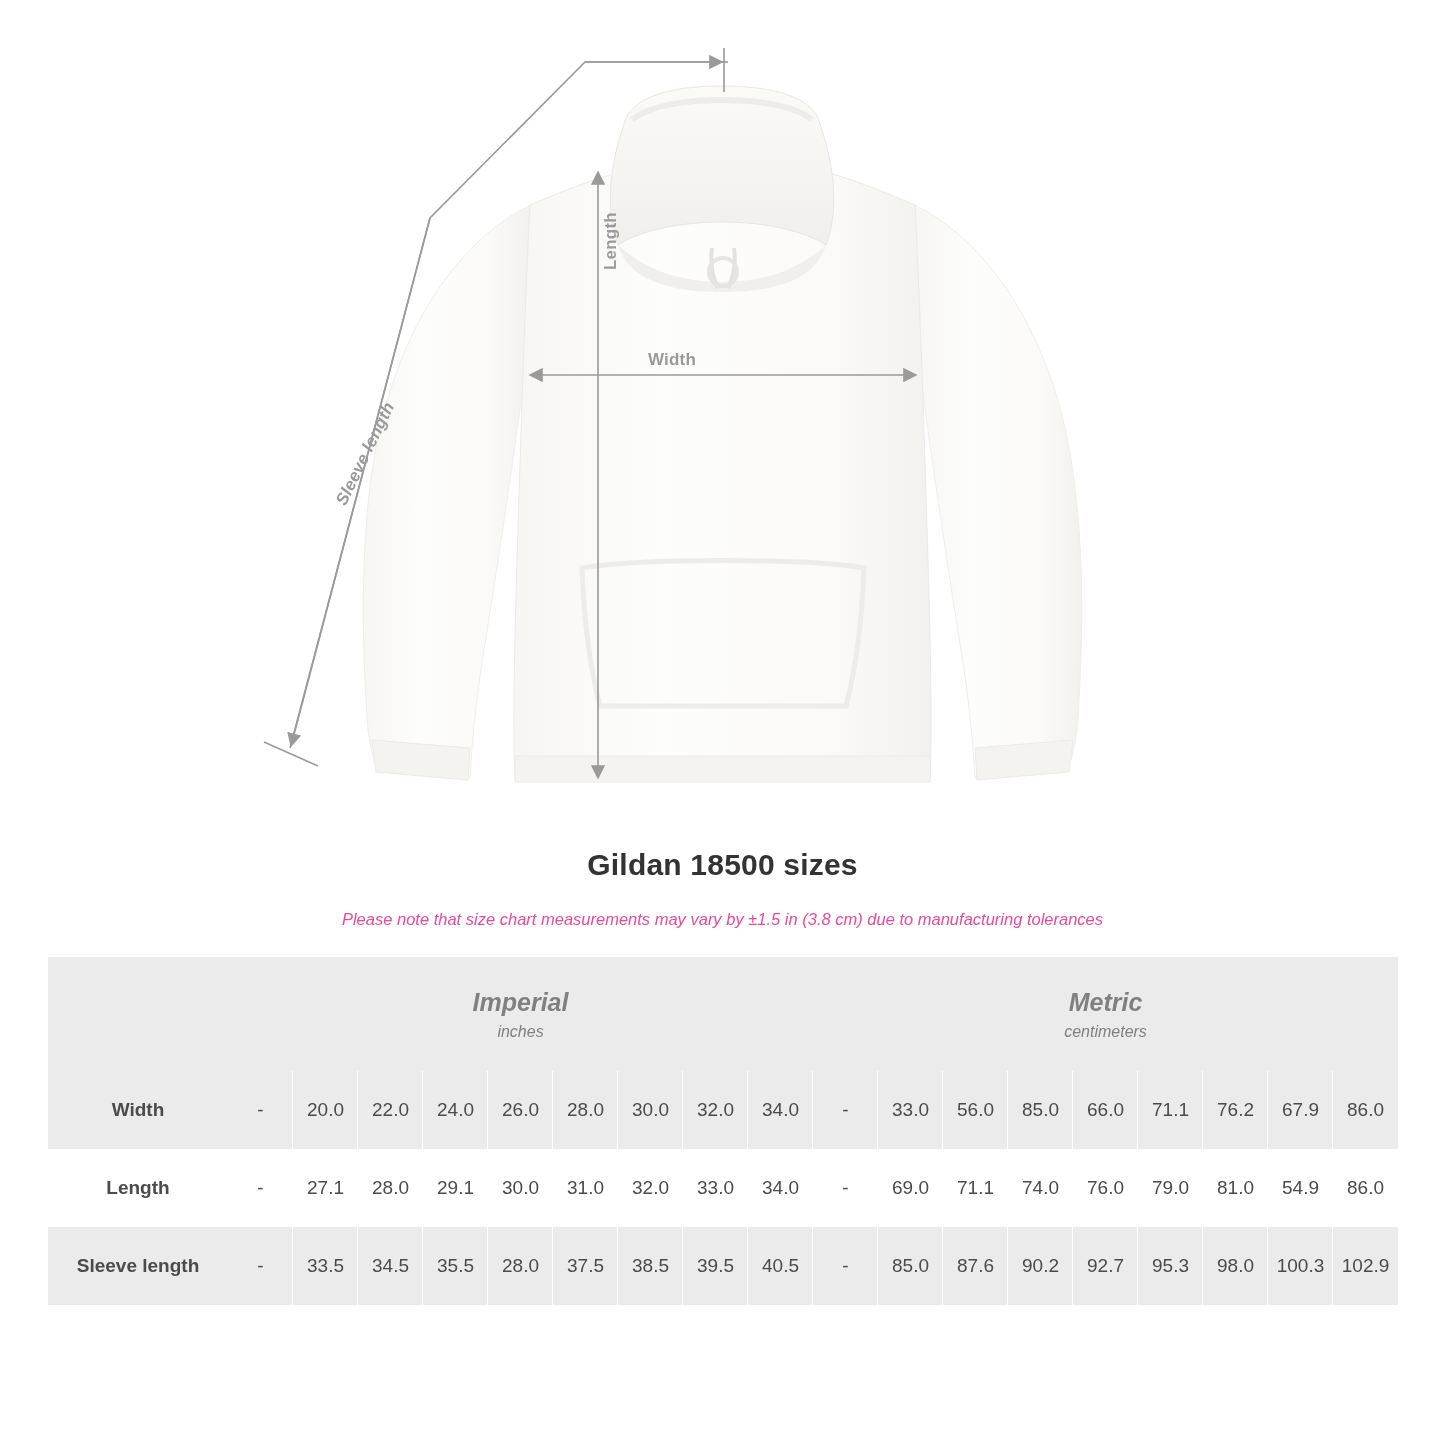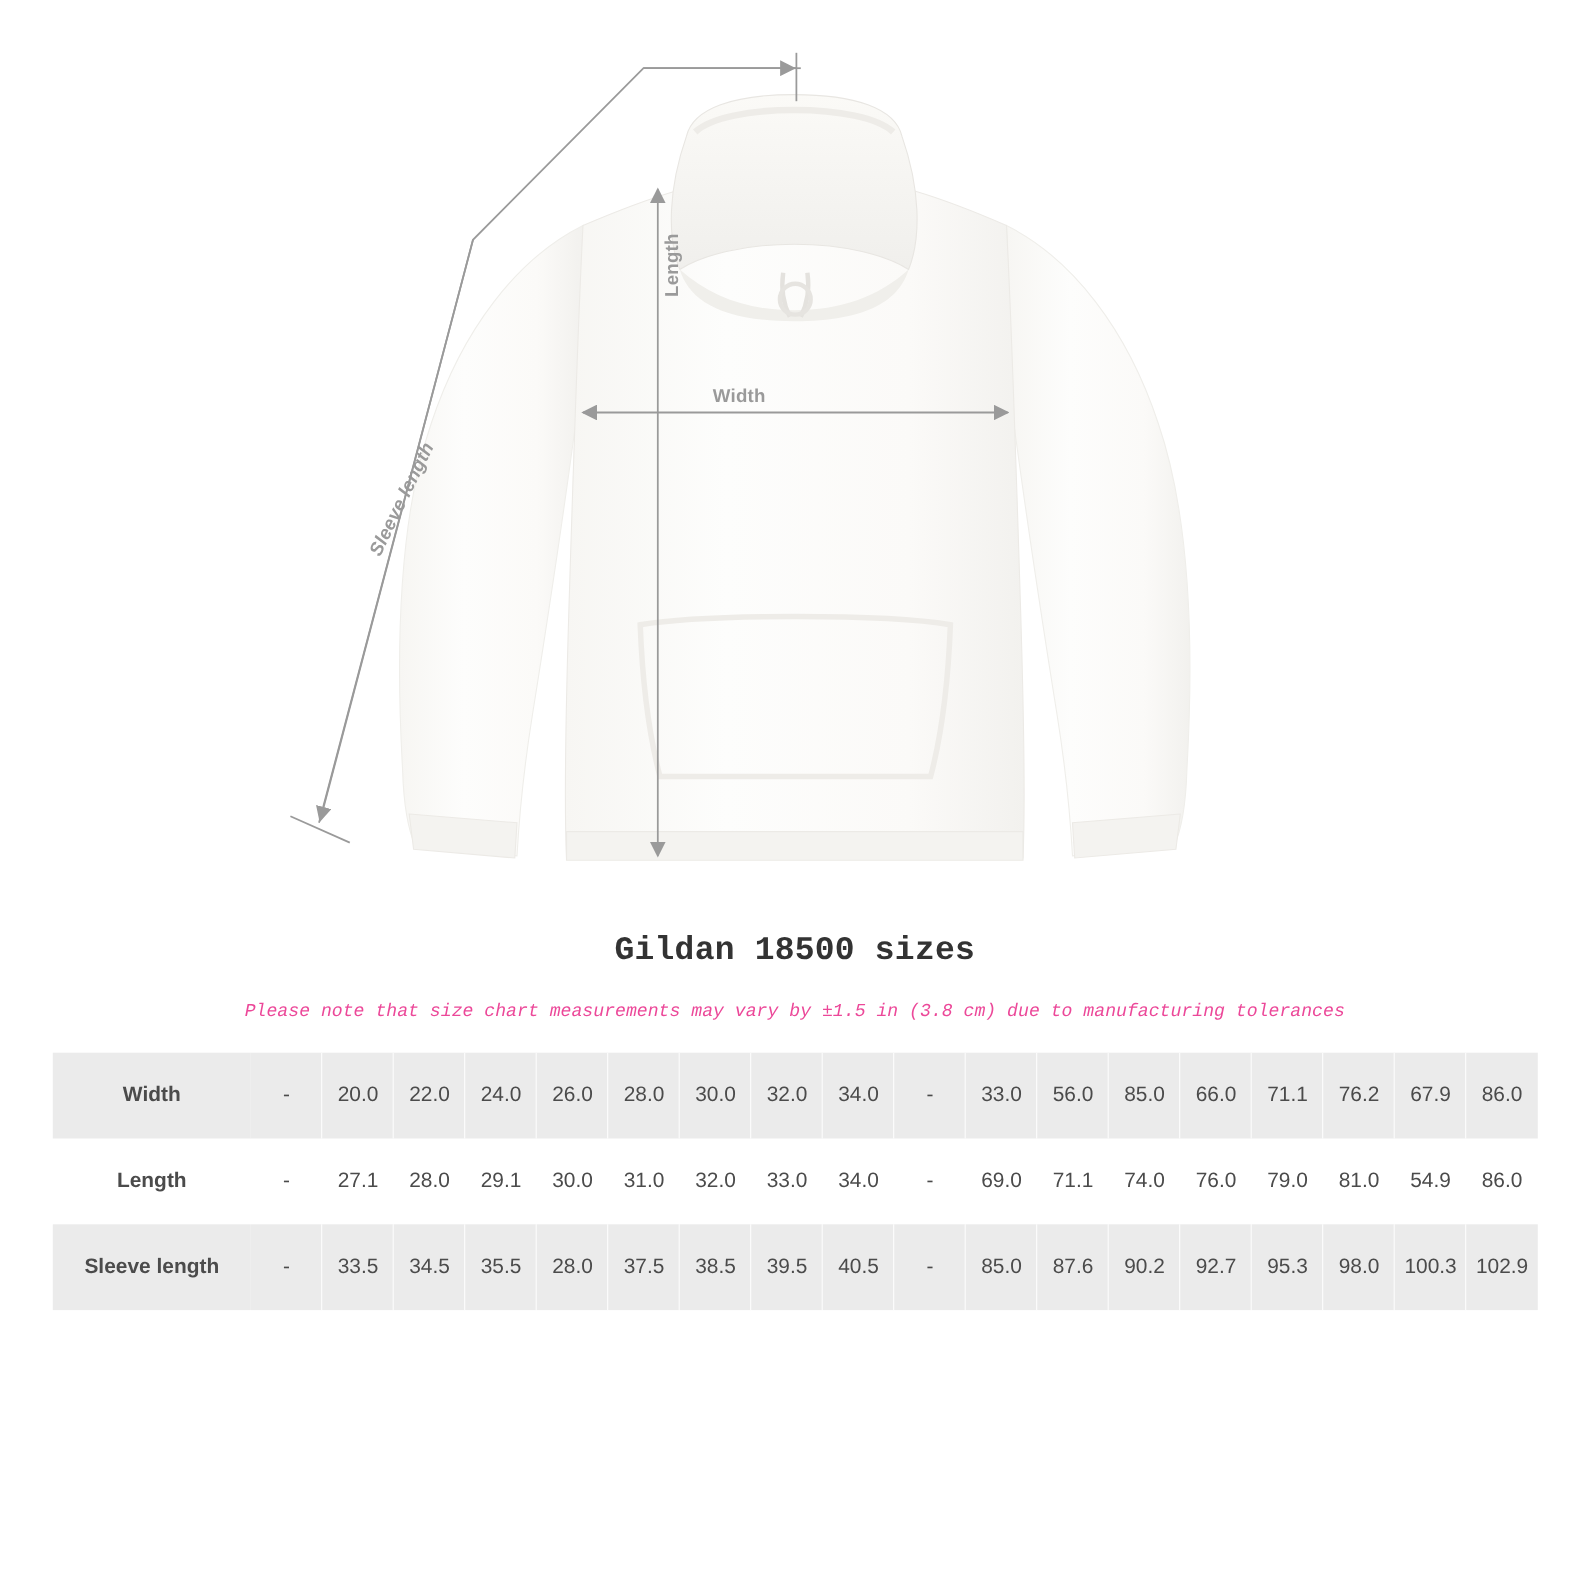--- a/index.html
+++ b/index.html
@@ -55,21 +55,20 @@
     top: 500px;
     transform: rotate(-64deg);
     transform-origin: left top;
     font-style: italic;
   }
 
   
   .title-block {
     text-align: center;
     margin-top: 18px;
-    font-family: Liberation Mono, monospace;
   }
   .chart-title {
     font-size: 30px;
     font-weight: bold;
     color: #333333;
     letter-spacing: .2px;
   }
   .chart-note {
     margin-top: 28px;
     font-size: 16.5px;
@@ -232,20 +231,31 @@
   </div>
 
   <div class="table-wrap">
     <table class="sizes">
       <colgroup>
         <col style="width:180px">
         <col span="9" style="width:65px">
         <col span="9" style="width:65px">
       </colgroup>
       <tbody>
+        <tr class="unit-head">
+          <td></td>
+          <td colspan="9">
+            <div class="unit-name">Imperial</div>
+            <div class="unit-sub">inches</div>
+          </td>
+          <td colspan="9">
+            <div class="unit-name">Metric</div>
+            <div class="unit-sub">centimeters</div>
+          </td>
+        </tr>
 
 
         <tr class="data-row alt">
           <td class="rowlabel">Width</td>
           <td class="cell-sep">-</td>
           <td class="cell-sep">20.0</td>
           <td class="cell-sep">22.0</td>
           <td class="cell-sep">24.0</td>
           <td class="cell-sep">26.0</td>
           <td class="cell-sep">28.0</td>

